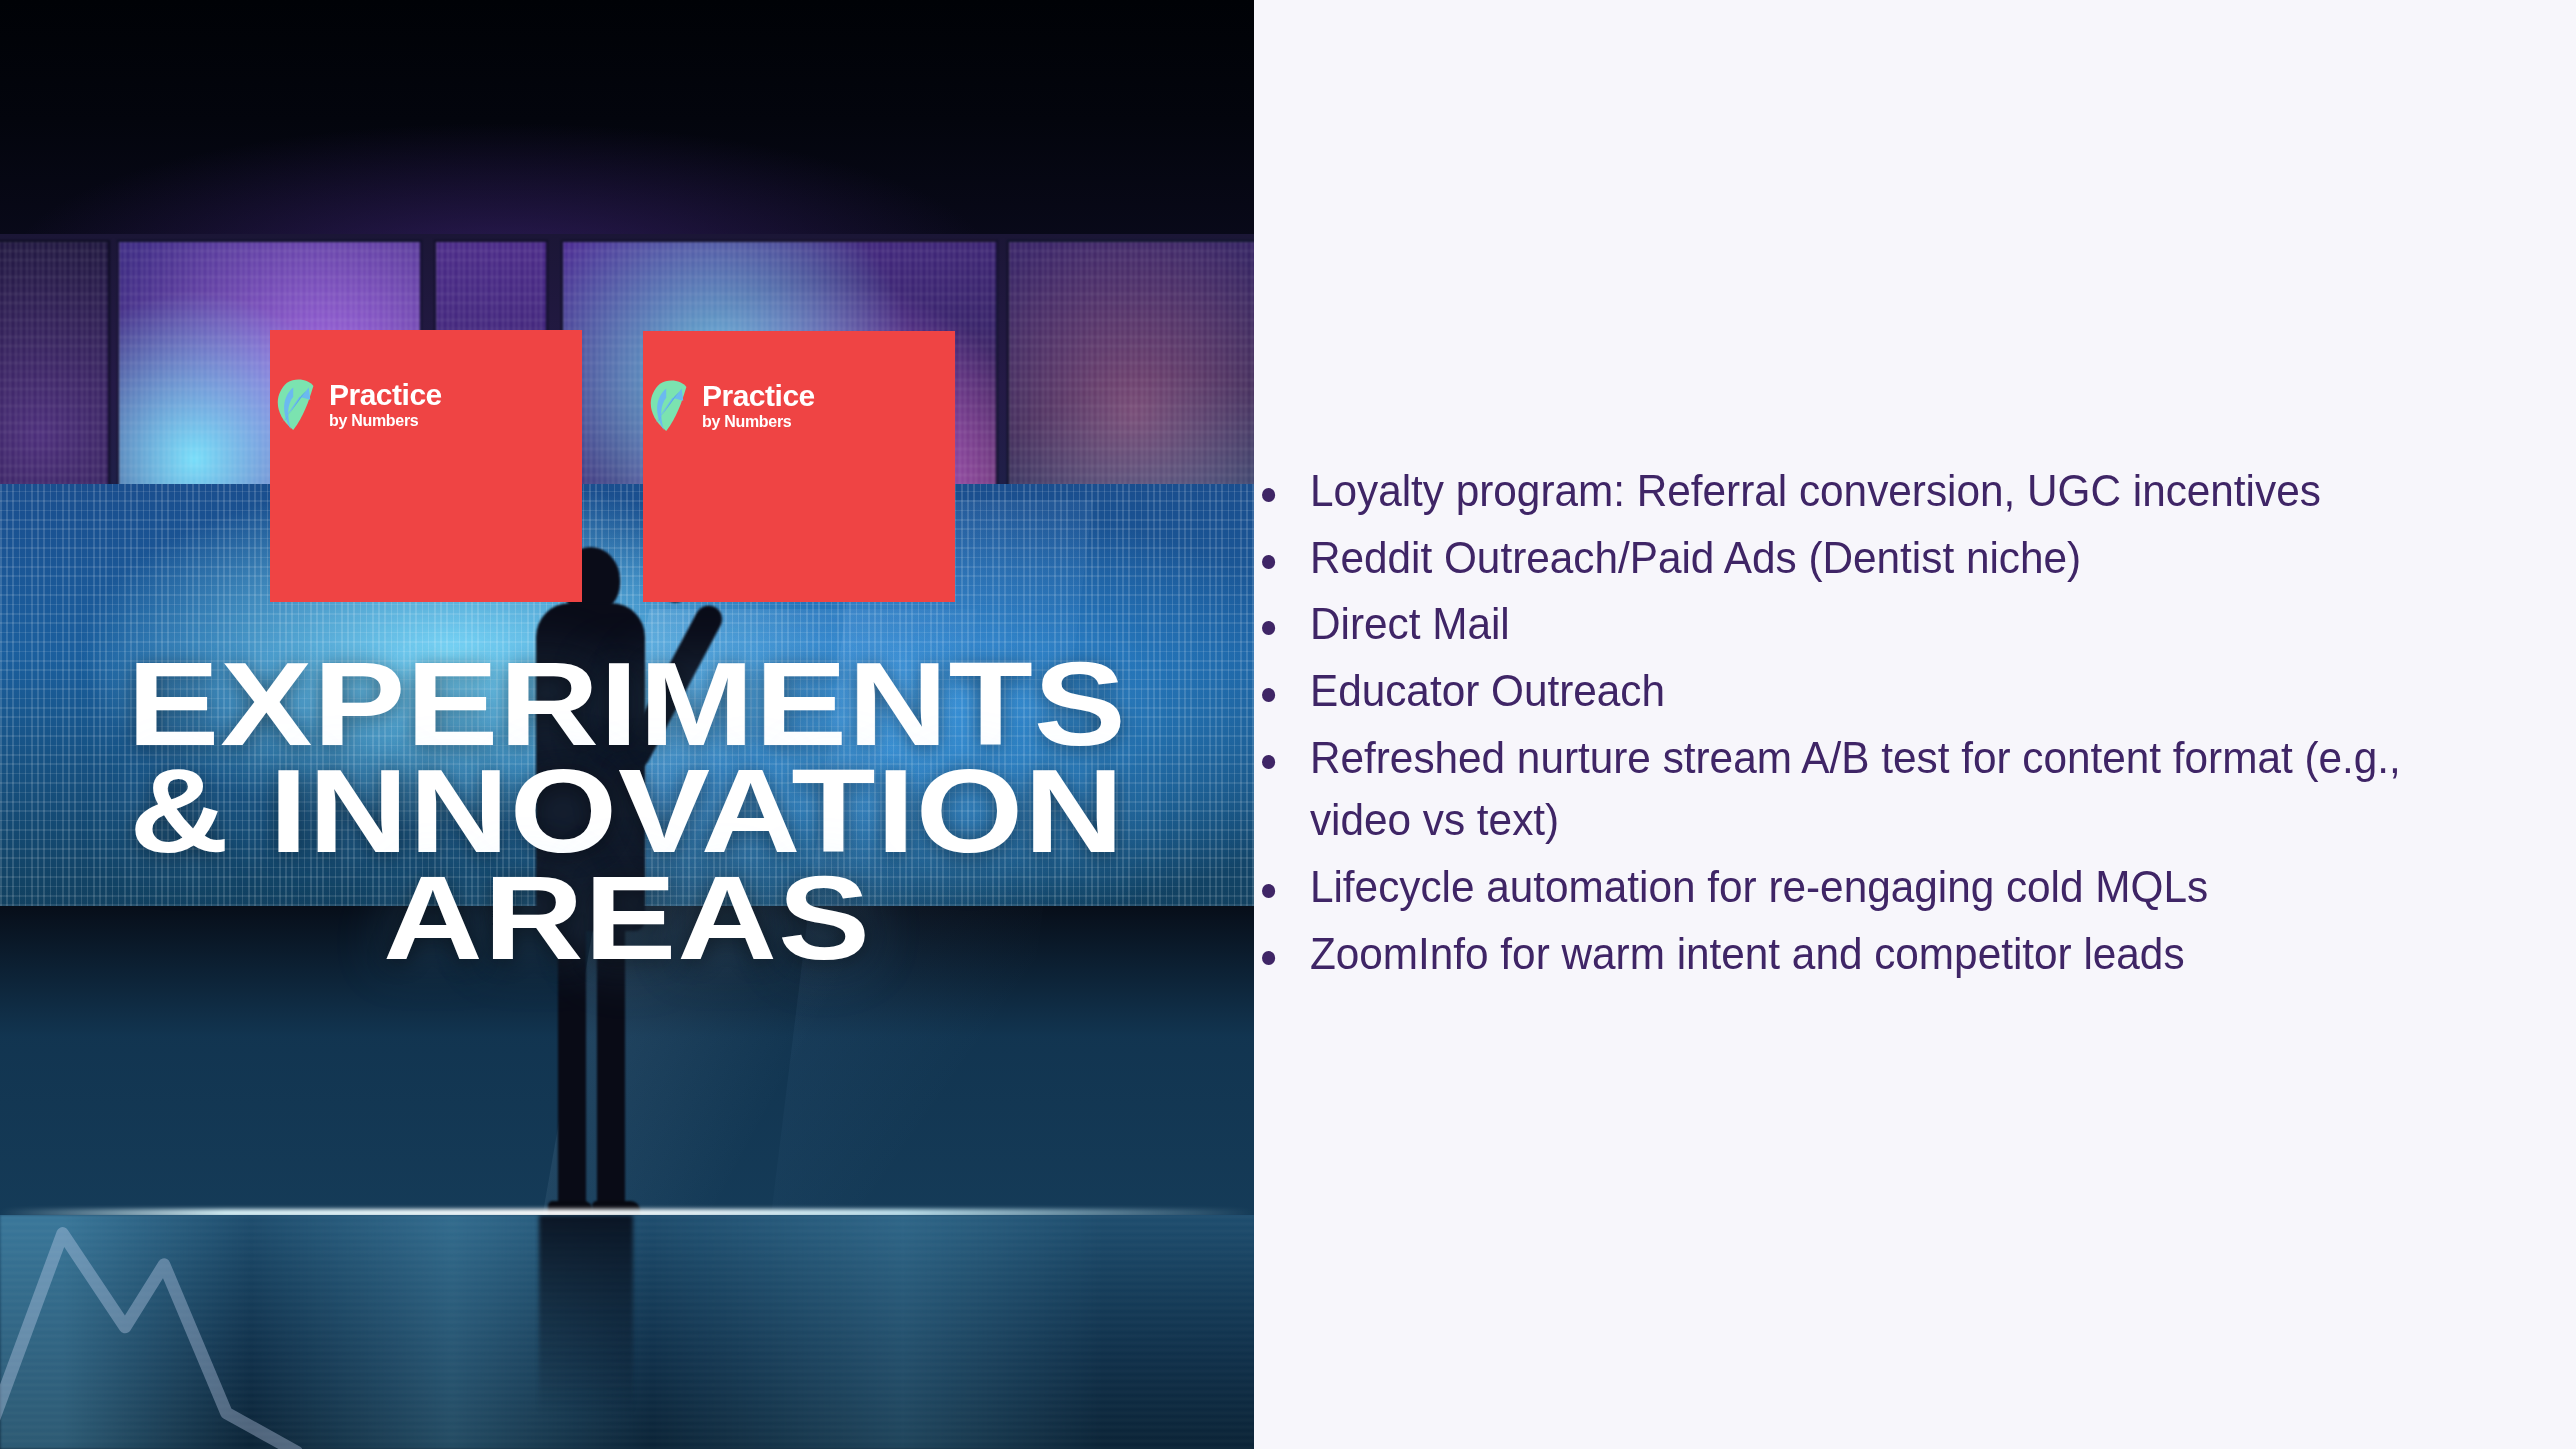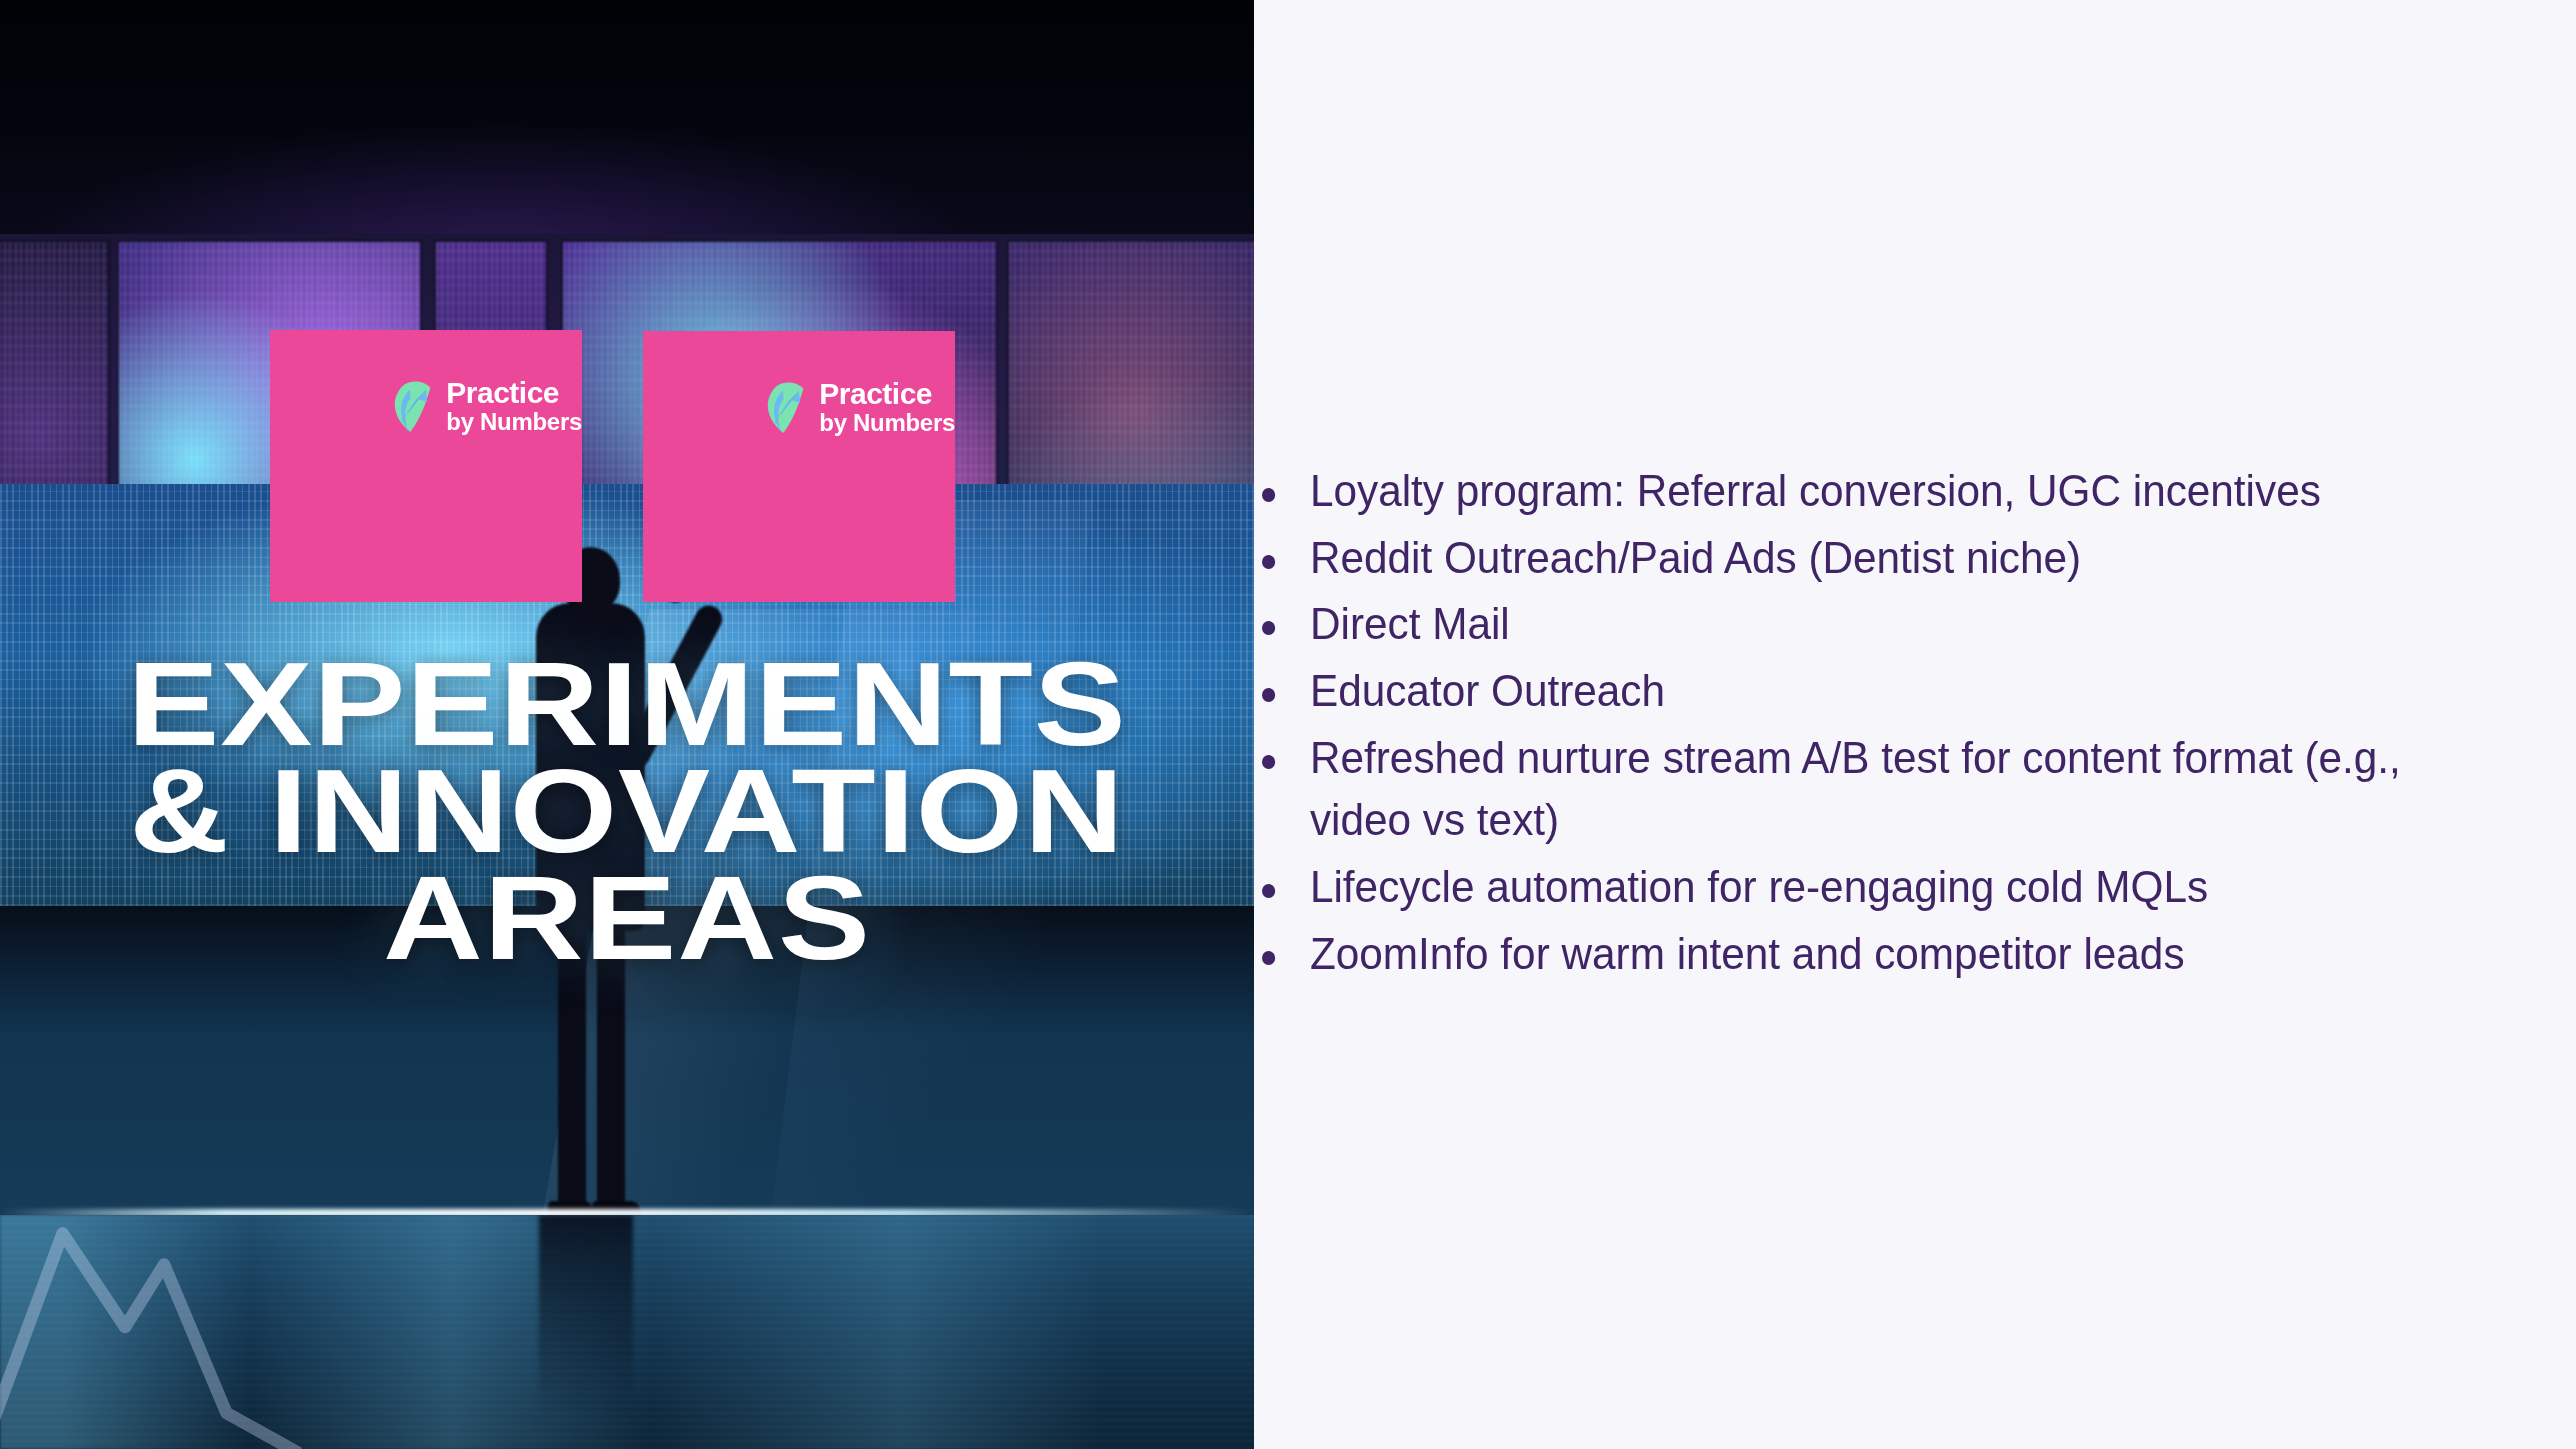--- a/index.html
+++ b/index.html
@@ -153,35 +153,35 @@
     position:absolute; pointer-events:none;
     background:linear-gradient(110deg, rgba(190,225,255,.16), rgba(190,225,255,0) 70%);
   }
   .beam.b1 { left:593px; top:609px; width:328px; height:640px; transform:skewX(-10deg); }
   .beam.b2 { left:812px; top:500px; width:234px; height:765px; transform:skewX(-7deg);
     background:linear-gradient(120deg, rgba(150,200,255,.12), rgba(150,200,255,0) 75%); }
 
   
   .q-card {
     position:absolute;
-    background:#ec4899;
+    background:#ef4444;
     display:flex; flex-direction:column;
-    align-items:flex-end; justify-content:flex-start;
+    align-items:flex-start; justify-content:flex-start;
   }
   .q-card.q3 { left:270px; top:330px; width:312px; height:272px; padding-top:48px; }
   .q-card.q4 { left:643px; top:331px; width:312px; height:271px; padding-top:48px; }
 
   .brand-lockup { display:flex; align-items:center; gap:11px; }
   .brand-leaf { width:48px; height:53px; flex:0 0 48px; }
   .brand-words { display:flex; flex-direction:column; line-height:1; }
   .brand-line1 {
     color:#fff; font-weight:bold; font-size:30px; letter-spacing:-0.5px;
   }
   .brand-line2 {
-    color:#fff; font-weight:bold; font-size:24px; letter-spacing:-0.3px; margin-top:2.3px;
+    color:#fff; font-weight:bold; font-size:16px; letter-spacing:-0.3px; margin-top:2.3px;
   }
   .q-label {
     color:#ffffff;
     font-family:"DejaVu Sans", sans-serif;
     font-weight:bold;
     font-size:131px;
     line-height:.92;
     margin-top:6.2px;
     letter-spacing:-3.1px;
   }

